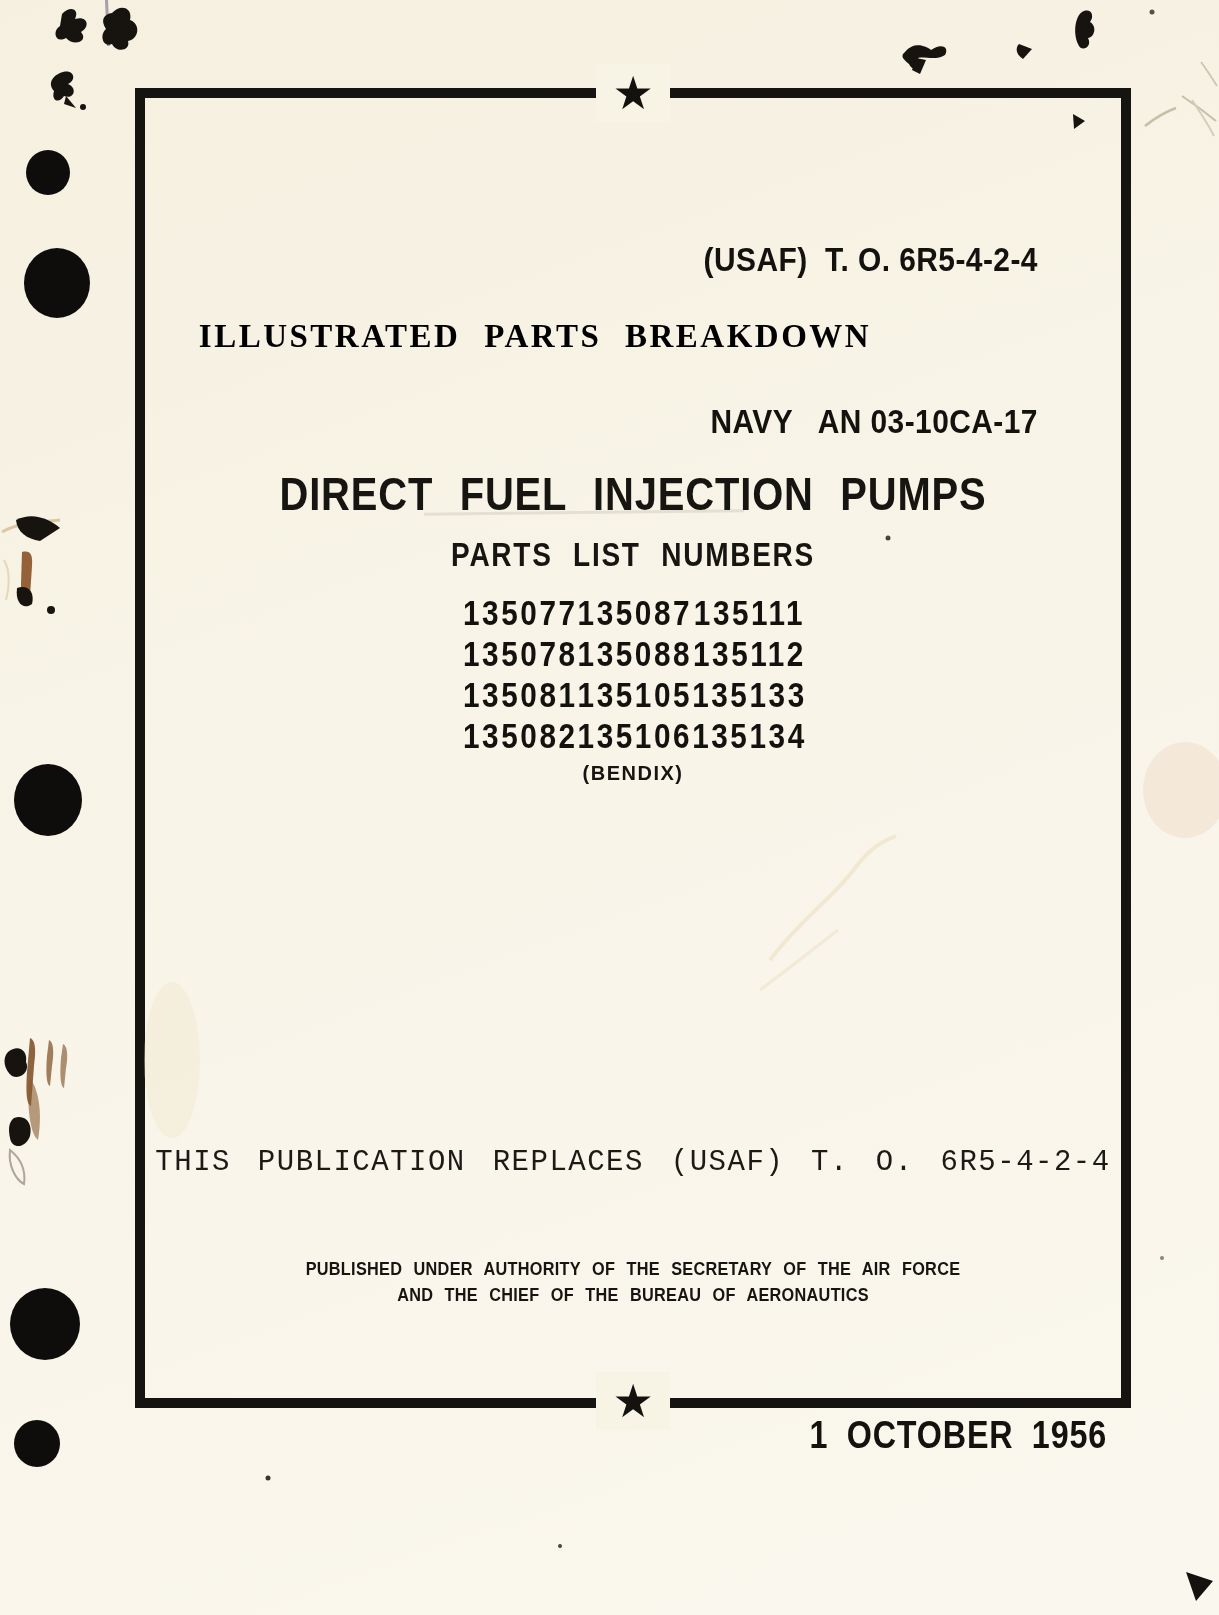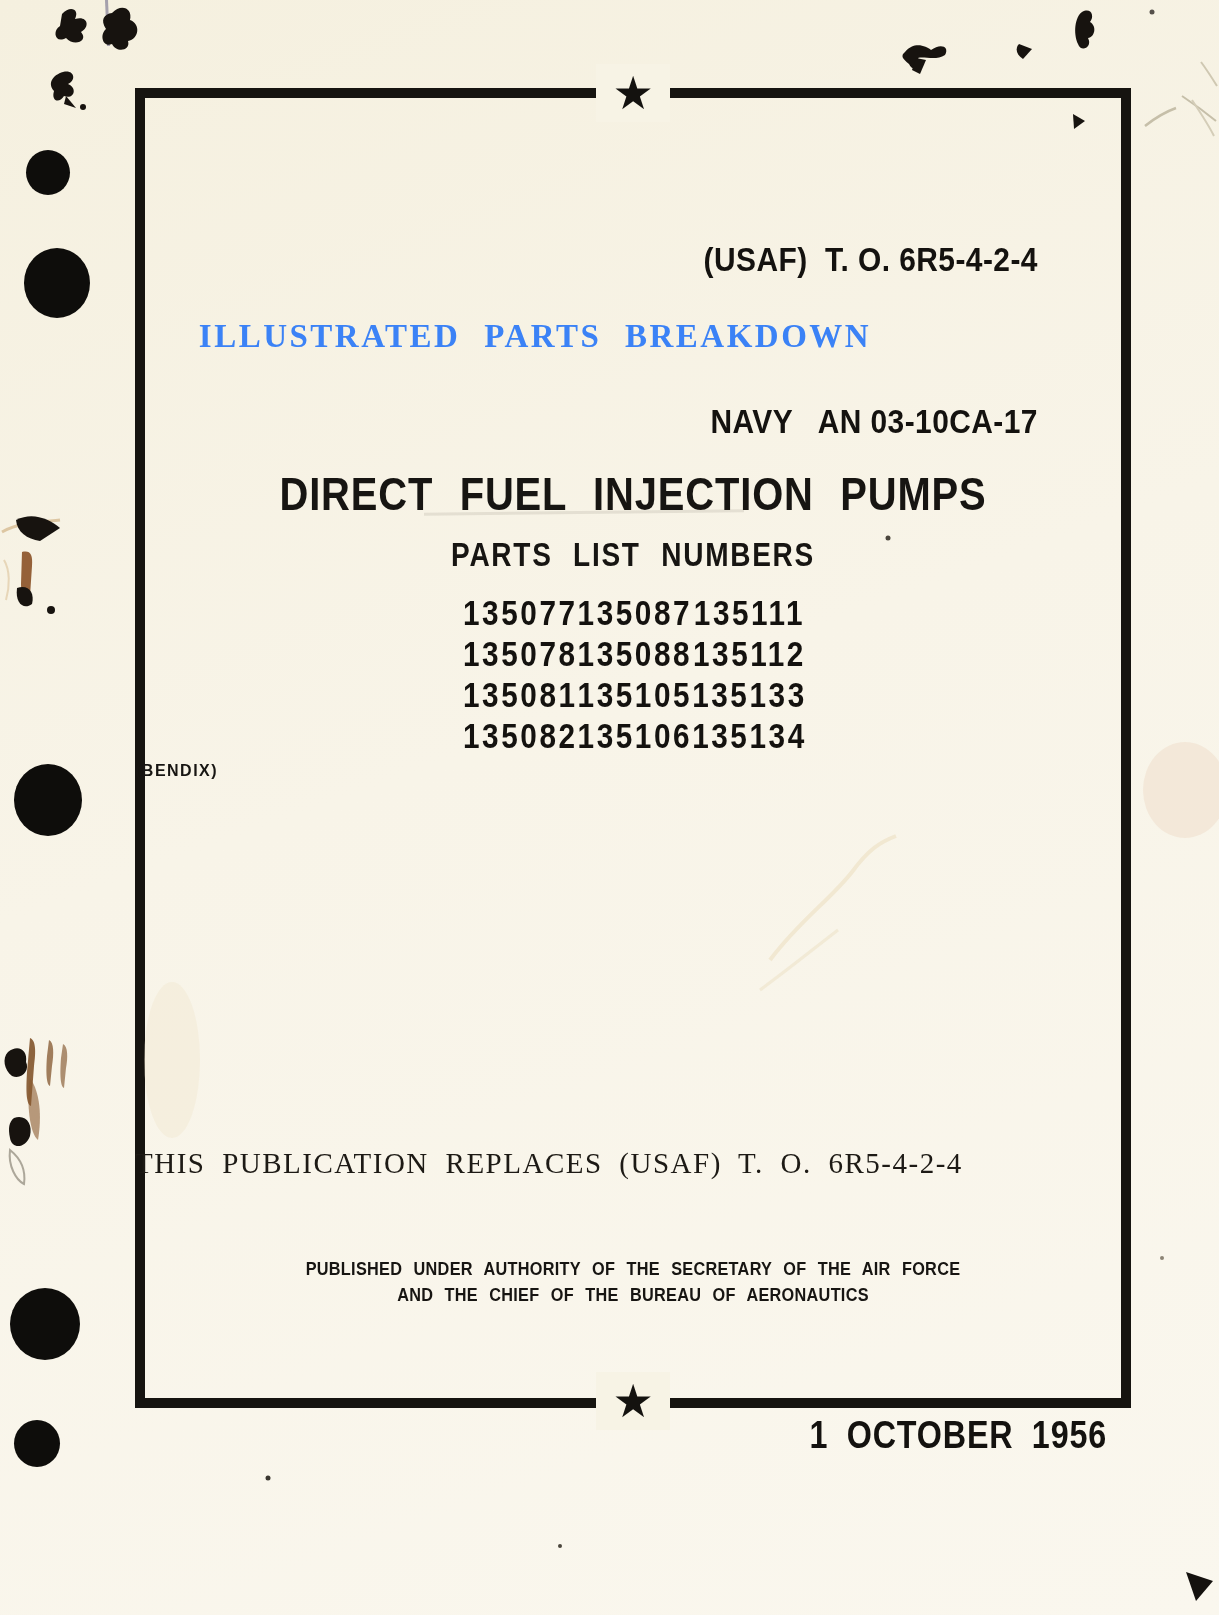--- a/index.html
+++ b/index.html
@@ -23,44 +23,44 @@
   
   .cond{font-weight:700;transform:scaleX(0.85);transform-origin:center top;}
   .hdr-block{
     right:181px;top:124px;text-align:right;font-weight:700;font-size:34px;
     line-height:54px;letter-spacing:0.5px;transform:scaleX(0.88);
     transform-origin:right top;white-space:pre;z-index:3;color:#14120f;
   }
   .subtitle{
     left:135px;top:318px;width:800px;text-align:center;z-index:3;
     font-family:"Liberation Serif",serif;font-weight:700;font-size:33px;
-    letter-spacing:2.5px;word-spacing:13px;color:#3b82f6;
+    letter-spacing:2.5px;word-spacing:13px;color:#000000;
   }
   .main-title{
     left:135px;top:466px;width:996px;text-align:center;z-index:3;
     font-size:47px;letter-spacing:1px;word-spacing:17px;
   }
   .parts-heading{
     left:135px;top:536px;width:996px;text-align:center;z-index:3;
     font-size:33px;letter-spacing:2px;word-spacing:13px;
   }
   .parts-grid{
     left:433px;top:592px;width:400px;z-index:3;
     display:grid;grid-template-columns:1fr 1fr 1fr;row-gap:0;
     font-weight:700;font-size:35px;line-height:41px;letter-spacing:3px;
     transform:scaleX(0.85);transform-origin:center top;text-align:center;
     color:#14120f;
   }
   .bendix{
-    left:135px;top:762px;width:996px;text-align:left;z-index:3;
-    font-weight:700;font-size:16px;letter-spacing:1.5px;
+    left:135px;top:762px;width:996px;text-align:center;z-index:3;
+    font-weight:700;font-size:20px;letter-spacing:1.5px;
   }
   .replace-block{
-    left:135px;top:1146px;width:996px;text-align:left;z-index:3;
-    font-family:Liberation Serif, serif;font-size:29px;line-height:34px;
+    left:135px;top:1146px;width:996px;text-align:center;z-index:3;
+    font-family:Liberation Mono, monospace;font-size:29px;line-height:34px;
     letter-spacing:1.5px;word-spacing:8px;color:#1d1a15;
   }
   .authority-block{
     left:135px;top:1256px;width:996px;text-align:center;z-index:3;
     font-weight:700;font-size:17.5px;line-height:26px;letter-spacing:0.3px;
     word-spacing:7px;transform:scaleX(0.93);transform-origin:center top;
   }
   .footer-date{
     right:112px;top:1414px;text-align:right;font-weight:700;font-size:38px;
     letter-spacing:1px;word-spacing:10px;transform:scaleX(0.85);

